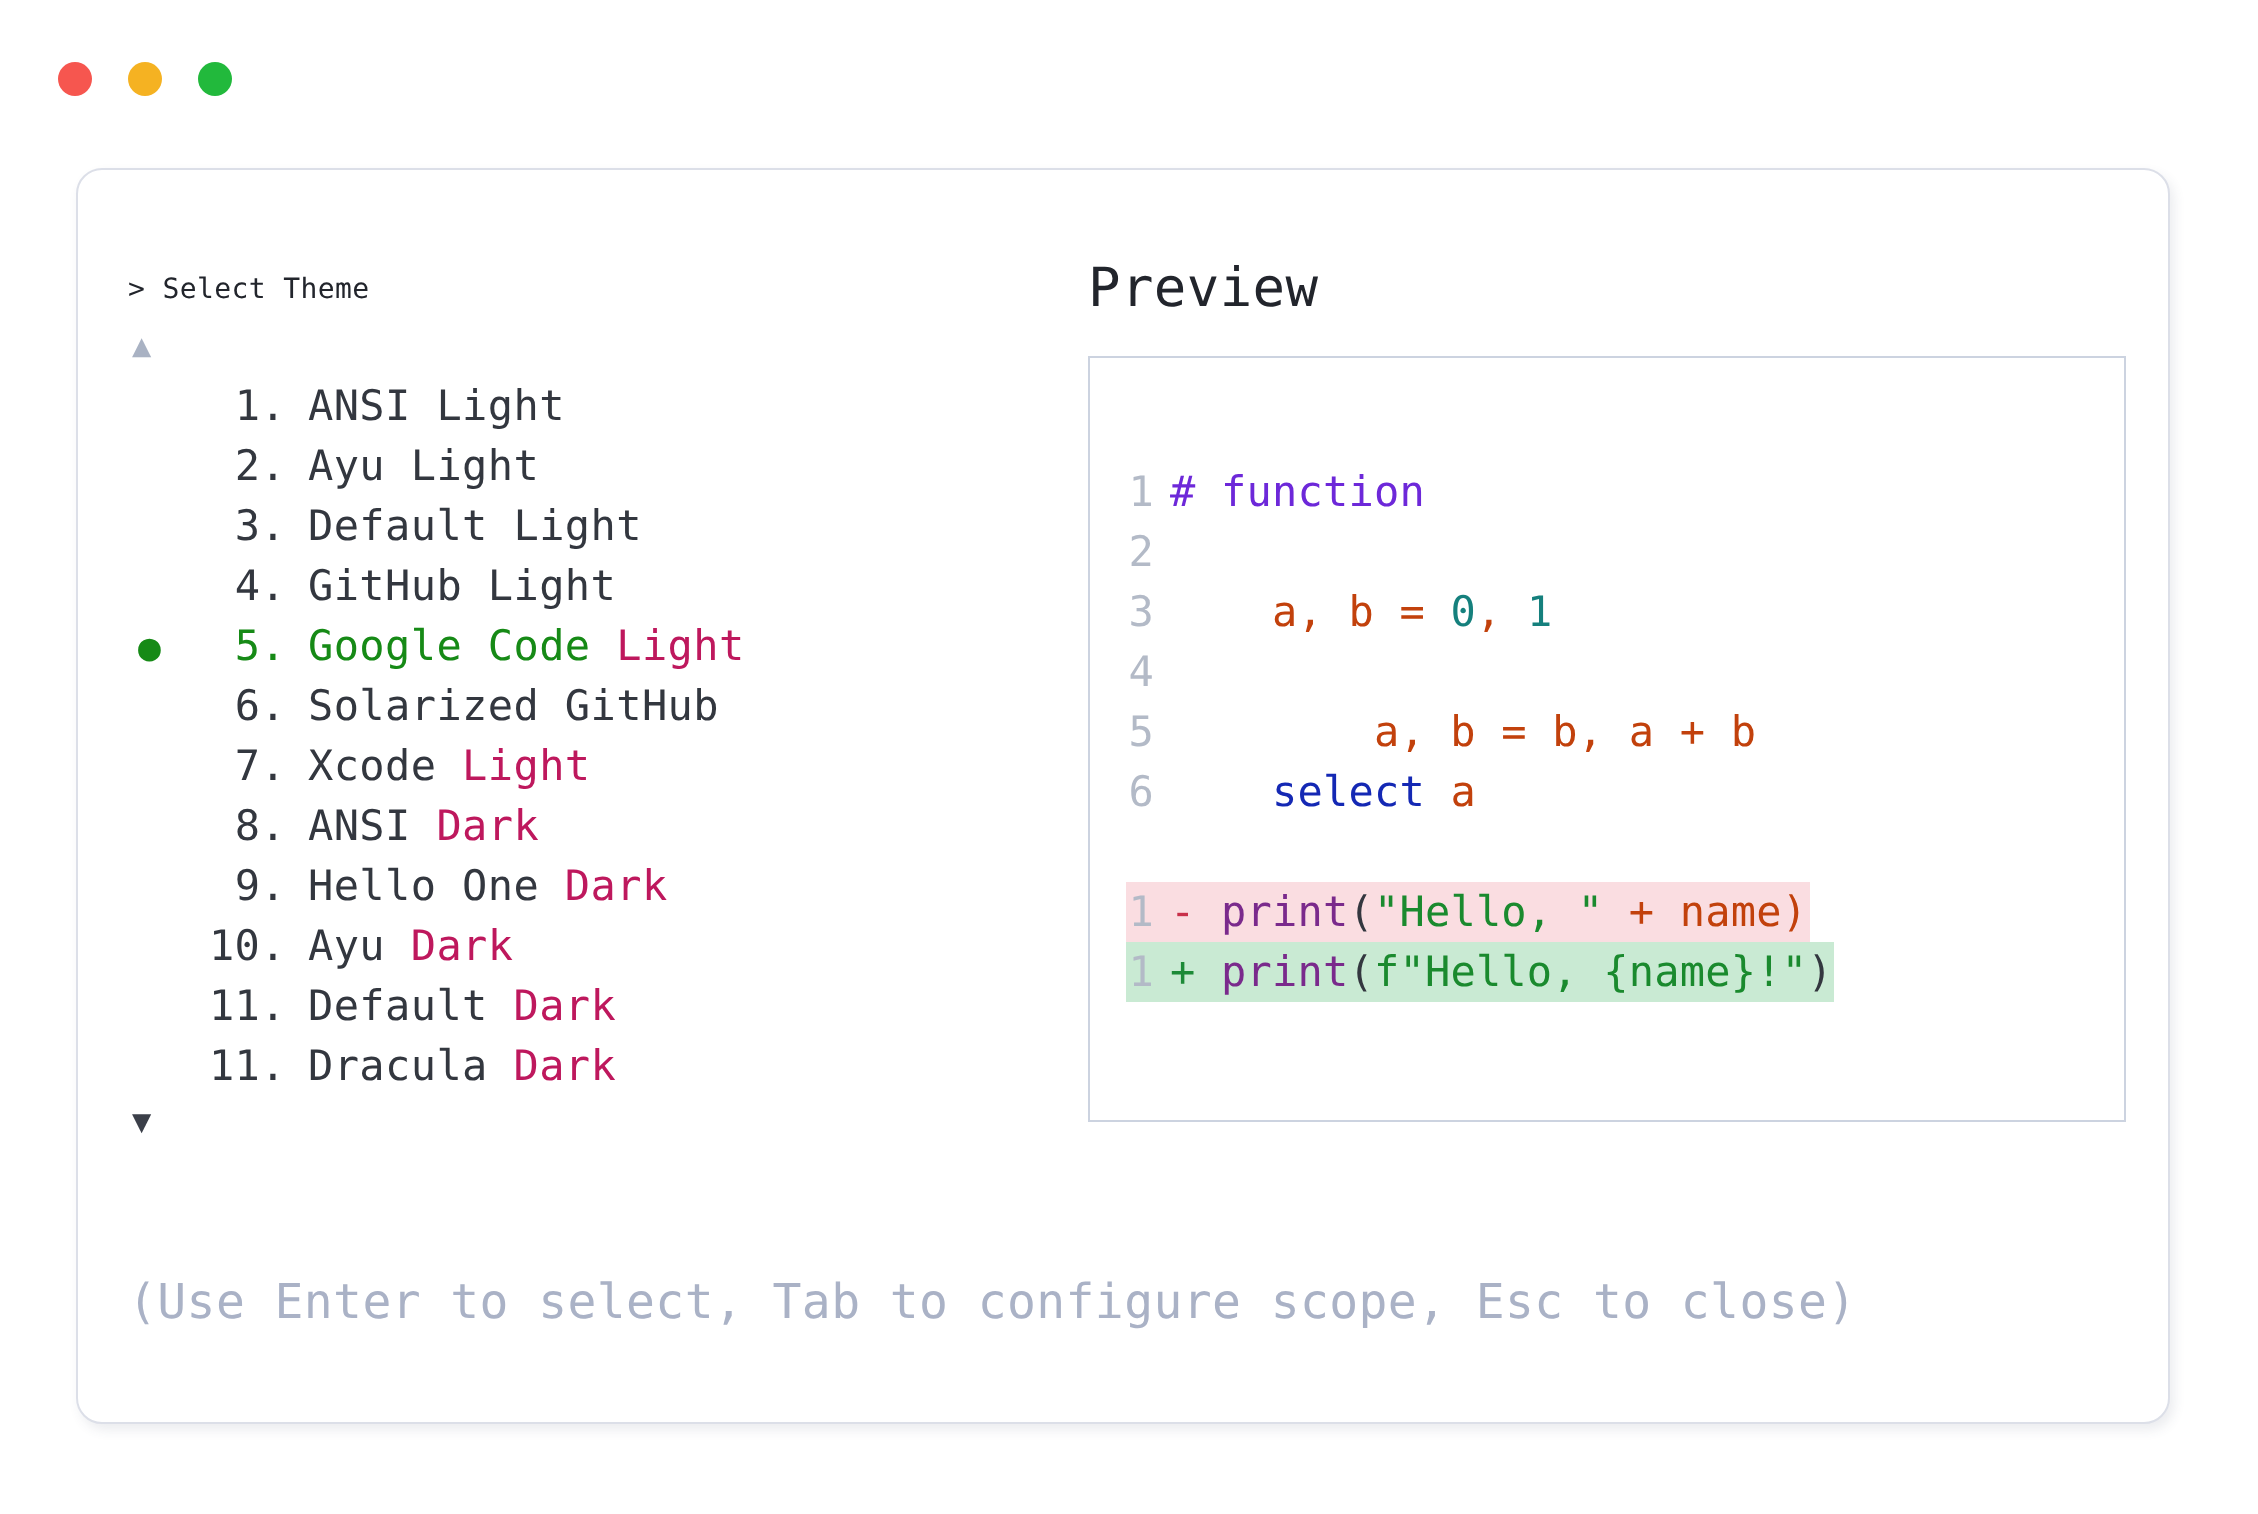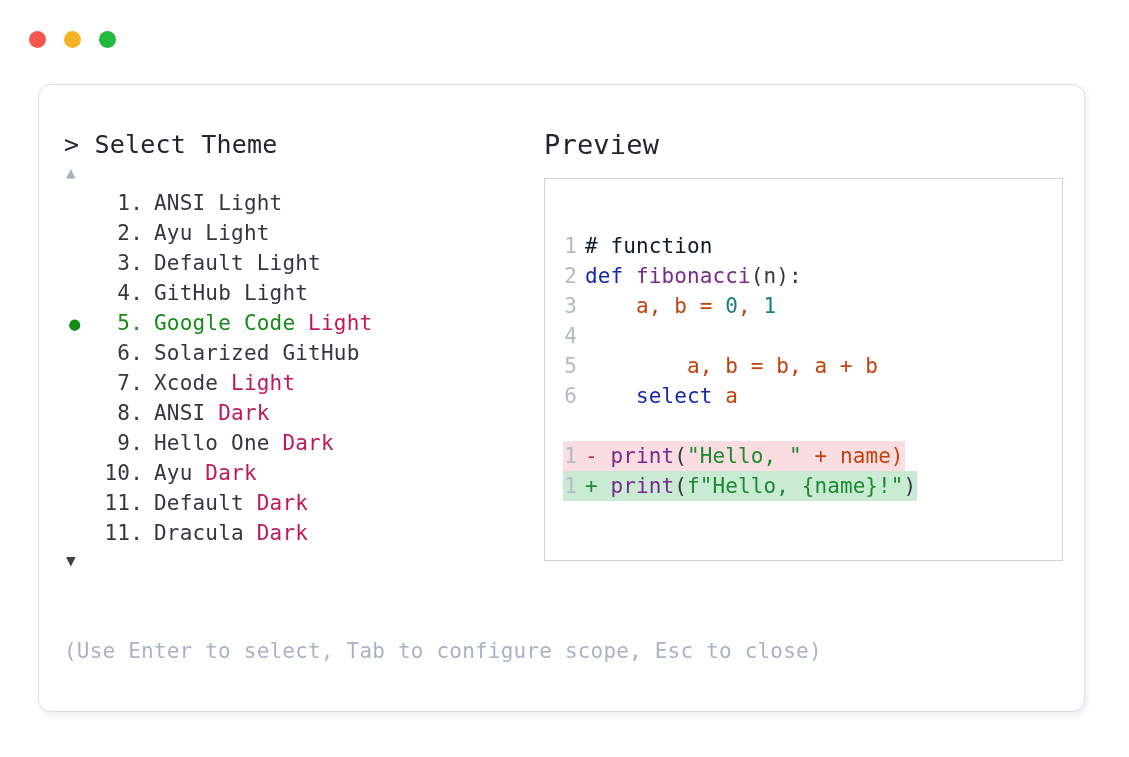--- a/index.html
+++ b/index.html
@@ -43,21 +43,21 @@
   }
 
   
   .left-col {
     position: absolute;
     left: 25px;
     top: 45px;
     width: 470px;
   }
   .prompt-line {
-    font-size: 25px;
+    font-size: 14px;
     line-height: 30px;
     color: #22252c;
     letter-spacing: 0.2px;
     white-space: pre;
   }
   .scroll-arrow {
     font-size: 16px;
     line-height: 26px;
     height: 26px;
     padding-left: 2px;
@@ -153,34 +153,34 @@
   .code-blank { height: 30px; }
 
   .diff-line { display: inline-flex; }
   .diff-line .diff-body { padding-right: 1px; }
   .diff-del { background: #fadde1; }
   .diff-add { background: #c9ead3; }
   .sign-del { color: #c8304a; }
   .sign-add { color: #1c8a37; }
 
   
-  .t-comment  { color: #0f172a; }
+  .t-comment  { color: #6d28d9; }
   .t-keyword  { color: #1428b4; }
   .t-func     { color: #7a2a8c; }
   .t-number   { color: #15807d; }
   .t-string   { color: #1a8a2e; }
   .t-plain    { color: #c2410c; }
   .t-punct    { color: #33373f; }
 
   
   .footer-hint {
     position: absolute;
     left: 25px;
     top: 551px;
-    font-size: 21px;
+    font-size: 24px;
     line-height: 30px;
     color: #aab2c6;
     letter-spacing: 0.2px;
     white-space: pre;
   }
 </style>
 </head>
 <body>
 
 <div class="traffic-lights">
@@ -209,21 +209,21 @@
         <div class="theme-row"><span class="bullet-cell"></span><span class="num-cell">11.</span><span class="name-cell">Dracula</span><span class="variant-cell"> Dark</span></div>
       </div>
     <div class="scroll-arrow down">▼</div>
   </div>
 
   <div class="right-col">
     <div class="preview-label">Preview</div>
     <div class="preview-box">
       <div class="code-area" id="code-area">
           <div class="code-line"><span class="ln">1</span><span class="code-text"><span class="t-comment"># function</span></span></div>
-          <div class="code-line"><span class="ln">2</span><span class="code-text"><span class="t-keyword">def </span><span class="t-func">fibonacci</span><span class="t-punct">(n):</span></span></div>
+          <div class="code-line"><span class="ln">2</span></div>
           <div class="code-line"><span class="ln">3</span><span class="code-text"><span class="t-plain">    a, b = </span><span class="t-number">0</span><span class="t-plain">, </span><span class="t-number">1</span></span></div>
           <div class="code-line"><span class="ln">4</span></div>
           <div class="code-line"><span class="ln">5</span><span class="code-text"><span class="t-plain">        a, b = b, a + b</span></span></div>
           <div class="code-line"><span class="ln">6</span><span class="code-text"><span class="t-plain">    </span><span class="t-keyword">select</span><span class="t-plain"> a</span></span></div>
           <div class="code-blank"></div>
           <div class="code-line"><span class="diff-line diff-del"><span class="ln">1</span><span class="code-text diff-body"><span class="sign-del">- </span><span class="t-func">print</span><span class="t-punct">(</span><span class="t-string">"Hello, "</span><span class="t-plain"> + name)</span></span></span></div>
           <div class="code-line"><span class="diff-line diff-add"><span class="ln">1</span><span class="code-text diff-body"><span class="sign-add">+ </span><span class="t-func">print</span><span class="t-punct">(</span><span class="t-string">f"Hello, {name}!"</span><span class="t-punct">)</span></span></span></div>
         </div>
     </div>
   </div>

